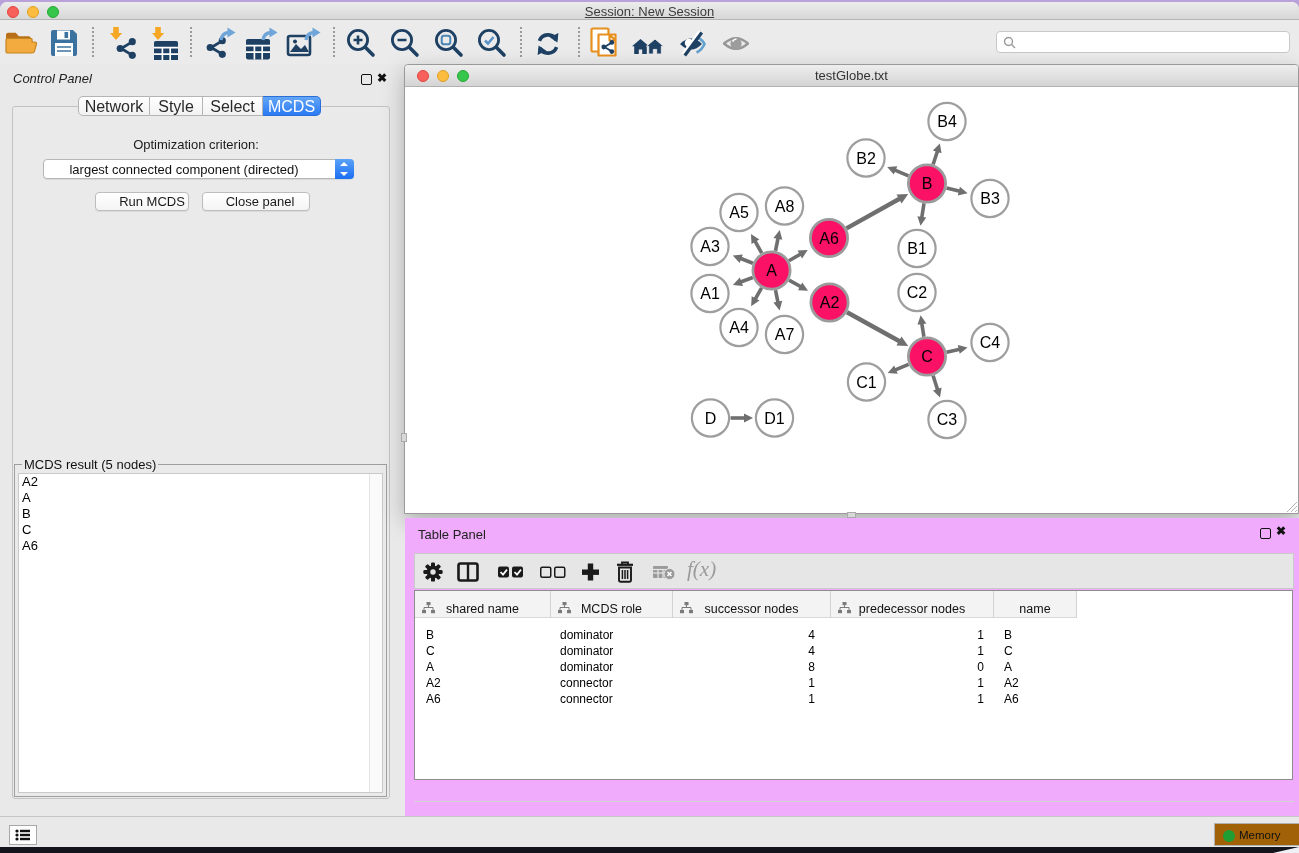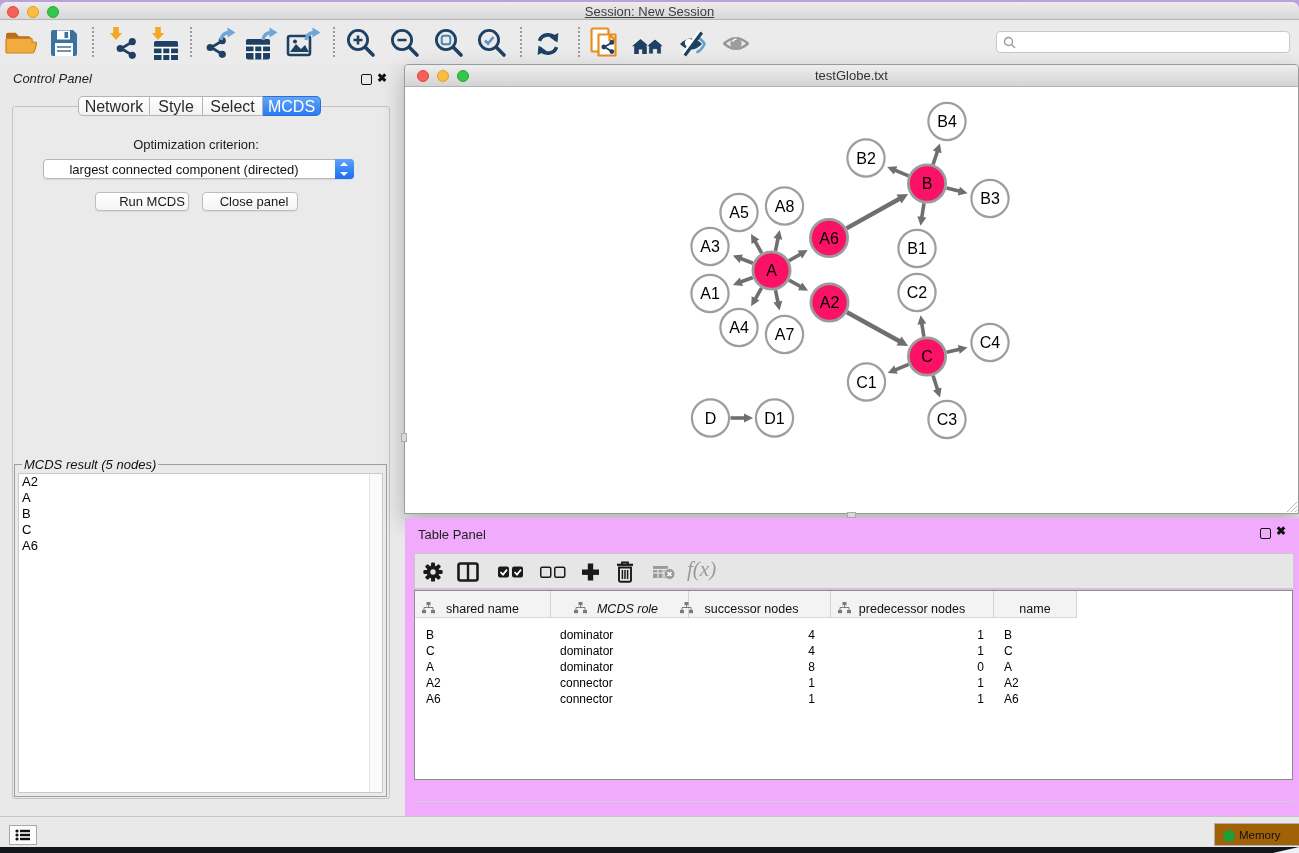--- a/index.html
+++ b/index.html
@@ -34,21 +34,21 @@
 #cptabs{left:78px;top:31px;}
 #optlabel{left:0;top:72px;width:392px;text-align:center;font-size:13px;color:#1a1a1a;}
 #dropdown{left:43px;top:94px;width:311px;height:20px;background:#fff;border:1px solid #b6b6b6;border-radius:4px;box-shadow:0 1px 1px rgba(0,0,0,.08);}
 #dropdown .txt{position:absolute;left:0;top:2px;width:280px;text-align:center;font-size:13px;color:#111;}
 #dropdown .step{position:absolute;right:-1px;top:-1px;width:19px;height:20px;background:linear-gradient(#5ba2f9,#1a6ef2);border-radius:0 4px 4px 0;}
 .chev{position:absolute;left:4.5px;width:0;height:0;border-left:4.5px solid transparent;border-right:4.5px solid transparent;}
 .chev.up{top:3px;border-bottom:4.5px solid #fff;}
 .chev.dn{bottom:3px;border-top:4.5px solid #fff;}
 .btn{position:absolute;height:19px;background:linear-gradient(#ffffff,#f4f4f4);border:1px solid #bdbdbd;border-radius:4px;font-size:13px;color:#1a1a1a;text-align:center;line-height:17px;box-shadow:0 1px 1px rgba(0,0,0,.07);}
 #grp{left:14px;top:399px;width:373px;height:333px;border:1px solid #9f9f9f;}
-#grplabel{left:7px;top:-8px;background:#eaeaea;font-size:13px;color:#111;padding:0 2px;position:absolute;font-style:italic;}
+#grplabel{left:7px;top:-8px;background:#eaeaea;font-size:13px;color:#111;padding:0 2px;position:absolute;}
 #grplist{position:absolute;left:3px;top:8px;width:365px;height:320px;background:#fff;border:1px solid #c9c9c9;font-size:13px;color:#000;}
 #grplist .sb{position:absolute;right:0;top:0;width:13px;height:100%;background:#fafafa;border-left:1px solid #e2e2e2;}
 #grplist div.it{padding-left:3px;height:16px;line-height:16px;}
 
 #netwin{left:404px;top:62px;width:895px;height:450px;background:#fff;border:1px solid #9a9a9a;border-radius:4px 4px 0 0;box-shadow:0 8px 22px rgba(0,0,0,.25);}
 #nettitle{position:absolute;left:0;top:0;width:100%;height:22px;background:linear-gradient(#eeeeee,#d4d4d4);border-bottom:1px solid #b1b1b1;border-radius:4px 4px 0 0;}
 #nettitle .t1{left:12px;background:#f7605b;border:1px solid #e2463e;top:4.5px;}
 #nettitle .t2{left:32px;background:#fcbc40;border:1px solid #dfa023;top:4.5px;}
 #nettitle .t3{left:52px;background:#36c64c;border:1px solid #26a834;top:4.5px;}
 #nettitle .wt{position:absolute;left:0;top:3px;width:100%;text-align:center;font-size:13px;color:#333;}
@@ -244,21 +244,21 @@
     </div>
     <div class="abs" id="dropdown">
       <div class="txt">largest connected component (directed)</div>
       <div class="step">
           <div class="chev up"></div>
           <div class="chev dn"></div>
         </div>
     </div>
     <div class="abs" id="optlabel">Optimization criterion:</div>
     <div class="btn" style="left:95px;top:127px;width:94px;padding-left:20px;">Run MCDS</div>
-    <div class="btn" style="left:202px;top:127px;width:96px;padding-left:8px;">Close panel</div>
+    <div class="btn" style="left:202px;top:127px;width:108px;padding-left:8px;">Close panel</div>
     <div class="abs" id="grp">
       <div id="grplabel">MCDS result (5 nodes)</div>
       <div id="grplist">
         <div class="sb"></div>
         <div class="it">A2</div>
           <div class="it">A</div>
           <div class="it">B</div>
           <div class="it">C</div>
           <div class="it">A6</div>
       </div>
@@ -450,21 +450,21 @@
                 </g>
                 <g stroke="#7a7a7a" stroke-width="1">
                   <line x1="6.5" y1="3.2" x2="6.5" y2="5.5"></line>
                   <line x1="2" y1="5.5" x2="11" y2="5.5"></line>
                   <line x1="2" y1="5.5" x2="2" y2="8"></line>
                   <line x1="11" y1="5.5" x2="11" y2="8"></line>
                 </g>
               </svg></span>
             <div class="lab">shared name</div>
           </div>
-          <div class="hcell" style="left:152px;width:122px;font-style:italic;">
+          <div class="hcell" style="left:136px;width:122px;">
             <span style="position:absolute;left:7px;top:11px;"><svg width="13" height="12" viewBox="0 0 13 12">
                 <g fill="#7a7a7a">
                   <rect x="4.5" y="0" width="4" height="3.2"></rect>
                   <rect x="0" y="8" width="4" height="3.2"></rect>
                   <rect x="9" y="8" width="4" height="3.2"></rect>
                 </g>
                 <g stroke="#7a7a7a" stroke-width="1">
                   <line x1="6.5" y1="3.2" x2="6.5" y2="5.5"></line>
                   <line x1="2" y1="5.5" x2="11" y2="5.5"></line>
                   <line x1="2" y1="5.5" x2="2" y2="8"></line>

